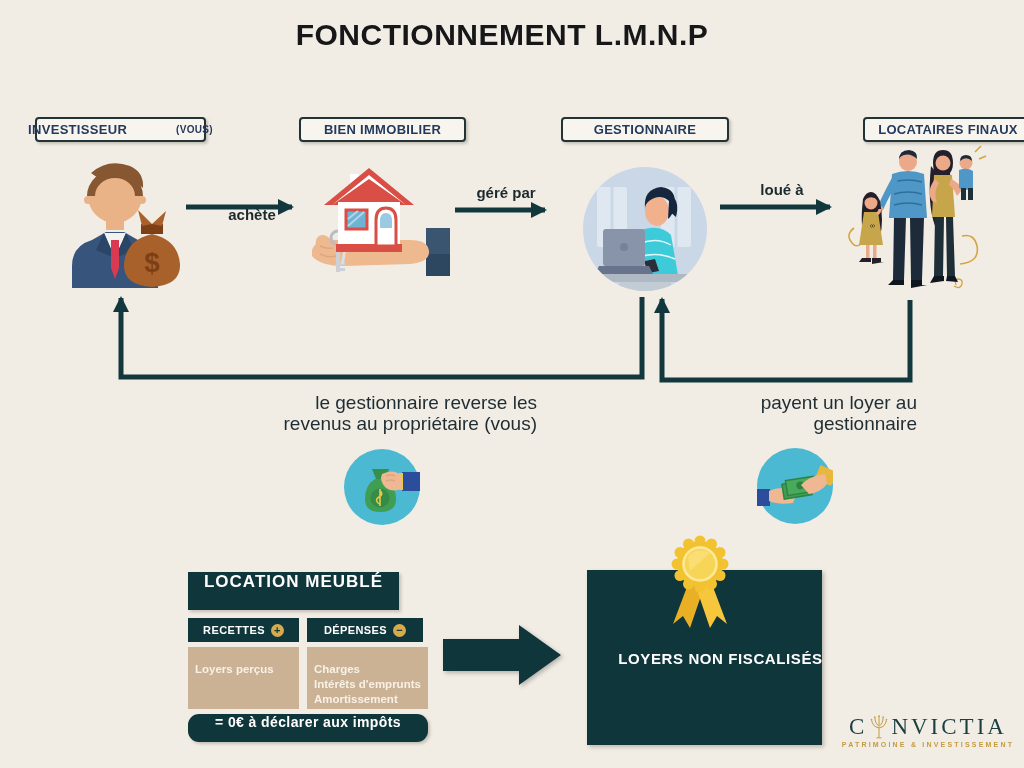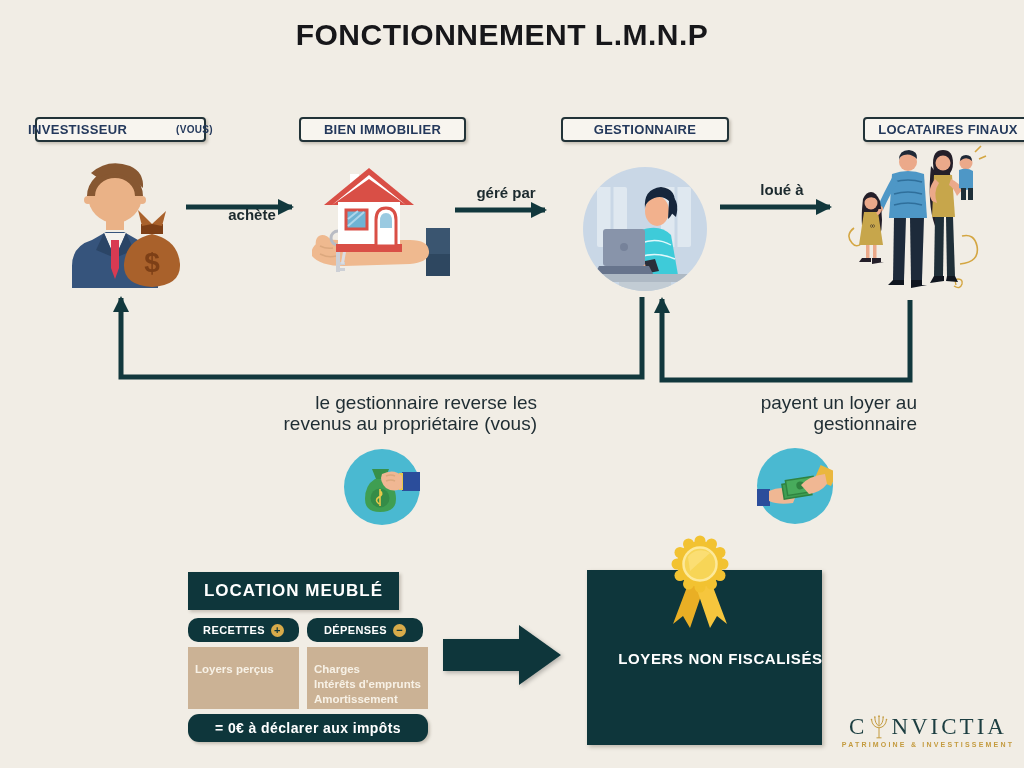--- a/index.html
+++ b/index.html
@@ -19,26 +19,26 @@
     box-shadow:2px 2px 3px rgba(70,60,40,.25);white-space:nowrap;
   }
   .elabel .sub{font-size:10px;font-weight:700;color:#24395c;margin-left:44px;}
   .alabel{
     text-align:center;font-size:15px;font-weight:700;color:#1c2a2e;
   }
   .cap{
     text-align:right;font-size:19px;font-weight:500;color:#1f2d33;line-height:21px;
   }
   .tbl-head{
-    background:#0e363b;color:#fff;display:flex;align-items:center;justify-content:center;
+    background:#0e363b;color:#fff;display:flex;align-items:flex-start;justify-content:center;
     font-weight:700;letter-spacing:1px;box-shadow:2px 2px 3px rgba(70,60,40,.25);
   }
   .tbl-sub{
     background:#0e363b;color:#fff;display:flex;align-items:center;justify-content:center;
-    gap:6px;font-weight:700;font-size:11px;letter-spacing:.4px;border-radius:10px;
+    gap:6px;font-weight:700;font-size:11px;letter-spacing:.4px;
   }
   .badge{
     width:13px;height:13px;border-radius:50%;background:#d8ab4a;color:#0e363b;
     font-weight:800;font-size:11px;line-height:13px;text-align:center;display:inline-block;
   }
   .tbl-cell{
     background:#cbb295;color:#f7f1e6;font-size:11.5px;font-weight:600;
     line-height:15px;padding:15px 7px;box-sizing:border-box;
   }
   .resultbox{

